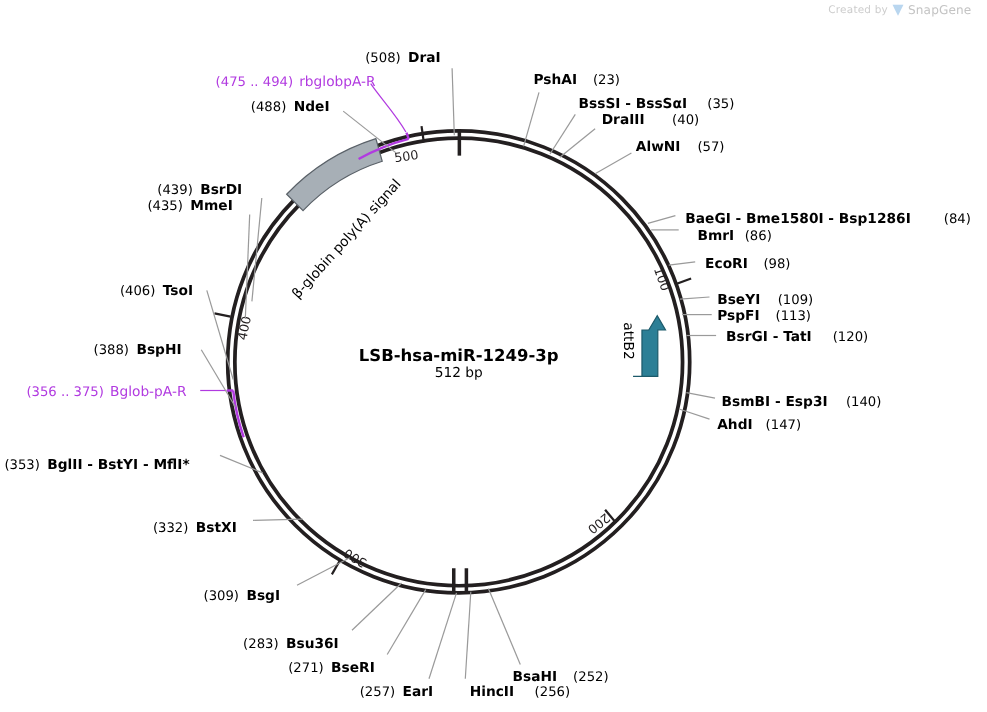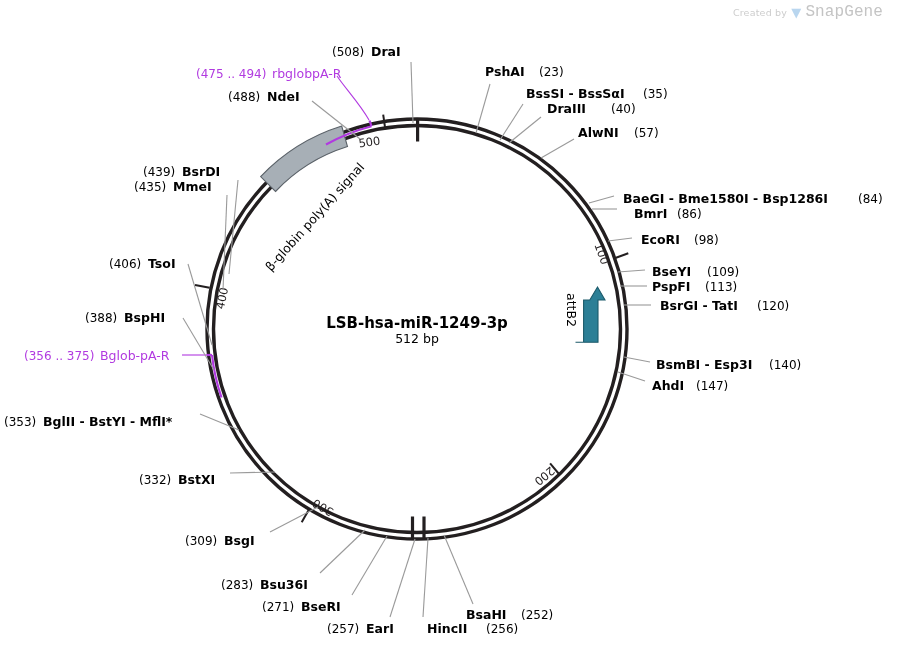--- a/index.html
+++ b/index.html
@@ -15,21 +15,21 @@
   
   #watermark{
     position:absolute;right:14px;top:3px;
     display:flex;align-items:center;gap:4px;
     font-size:10.5px;color:#c9c9c9;
     font-family:"DejaVu Sans","Liberation Sans",sans-serif;
     letter-spacing:.2px;
   }
   #watermark .wm-created{font-size:9.5px;color:#cdcdcd;}
   #watermark .wm-logo{color:#b9d6ef;font-size:13px;line-height:1;}
-  #watermark .wm-name{font-size:16px;color:#c4c4c4;letter-spacing:.1px;font-family:Liberation Mono, monospace;}
+  #watermark .wm-name{font-size:11px;color:#c4c4c4;letter-spacing:.1px;}
 
   
   text{font-family:"DejaVu Sans","Liberation Sans",sans-serif;}
   .enz{font-size:12.5px;font-weight:bold;fill:#000000;}
   .pos{font-size:12px;font-weight:normal;fill:#000000;}
   .prim{font-size:12.5px;fill:#b13ae0;}
   .primpos{font-size:12px;fill:#b13ae0;}
   .tick-lab{font-size:11.5px;fill:#231f20;}
   .feat-lab{font-size:12.5px;fill:#000000;}
   .title{font-size:15px;font-weight:bold;fill:#000000;}

